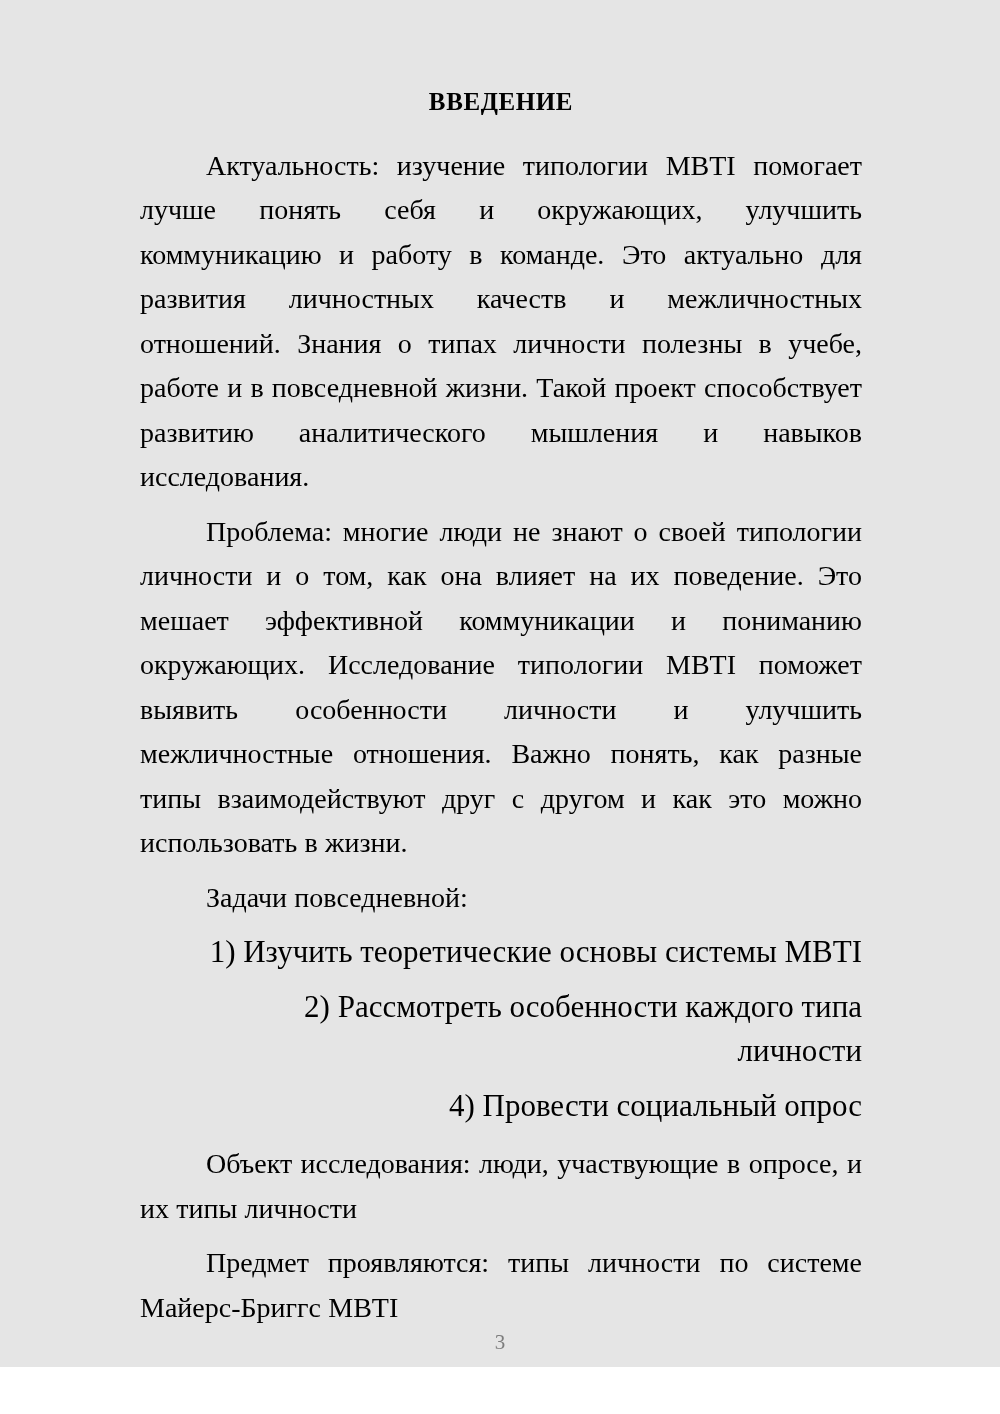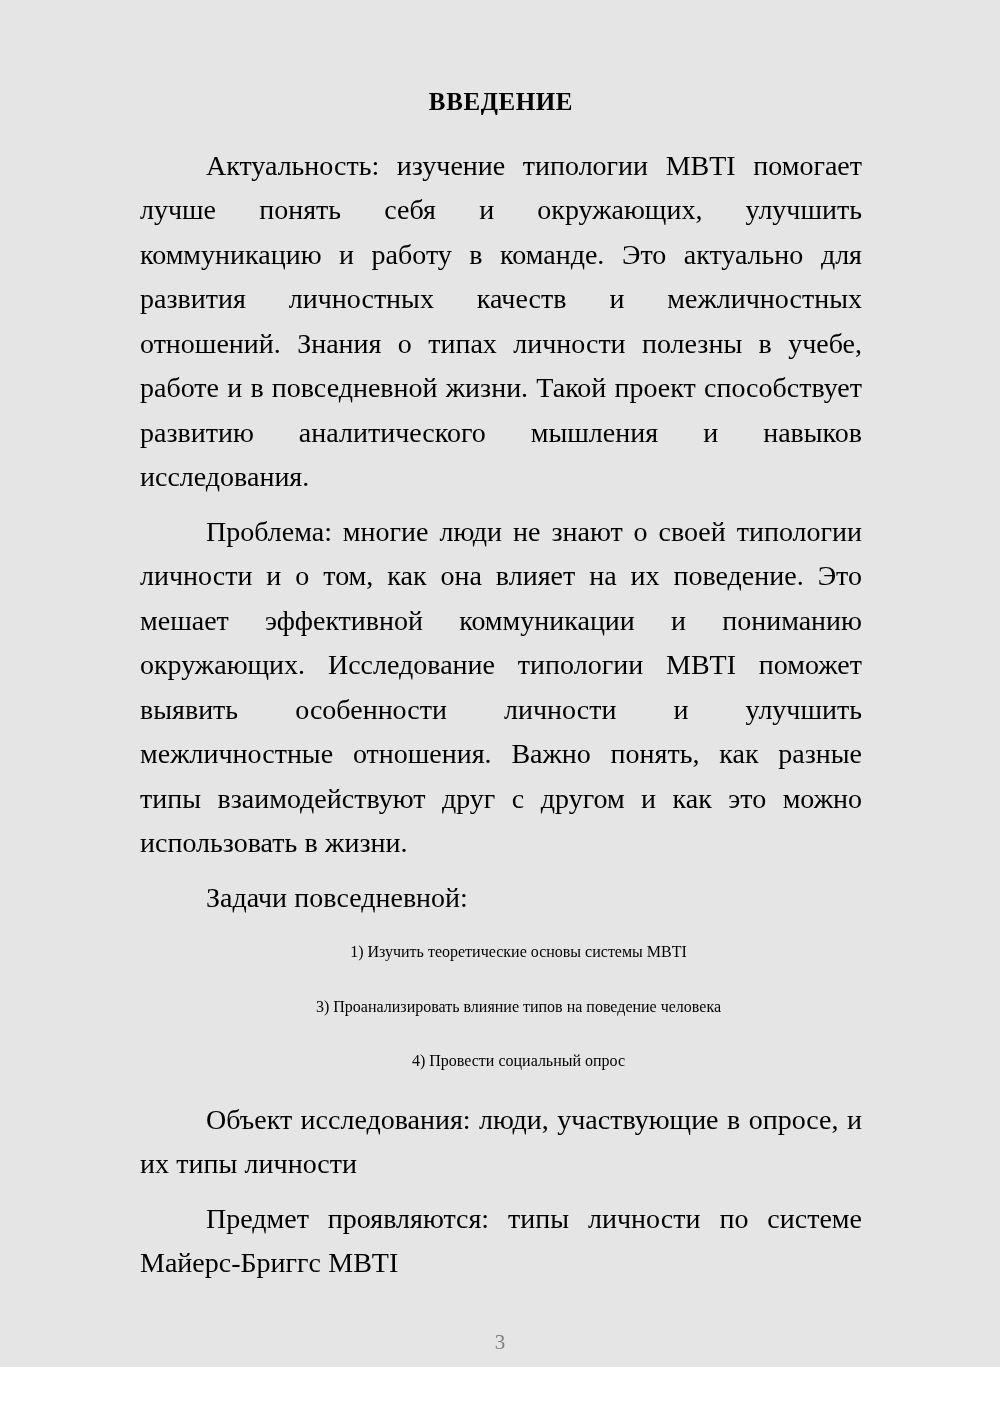--- a/index.html
+++ b/index.html
@@ -44,23 +44,23 @@
     text-indent: 66px;
     margin: 0 0 10px 0;
     word-spacing: 0.3px;
   }
   .list {
     margin: 0;
     padding: 0;
     list-style: none;
   }
   .list-item {
-    font-size: 16px;
+    font-size: 31px;
     line-height: 44.5px;
-    text-align: center;
+    text-align: right;
     text-indent: 0;
     padding-left: 35px;
     margin: 0 0 10px 0;
   }
   .spacer-sm { height: 4px; }
   .page-number {
     position: absolute;
     left: 0;
     right: 0;
     top: 1330px;
@@ -81,21 +81,21 @@
 
     <p class="para">Актуальность: изучение типологии MBTI помогает лучше понять себя и окружающих, улучшить коммуникацию и работу в команде. Это актуально для развития личностных качеств и межличностных отношений. Знания о типах личности полезны в учебе, работе и в повседневной жизни. Такой проект способствует развитию аналитического мышления и навыков исследования.</p>
 
     <p class="para">Проблема: многие люди не знают о своей типологии личности и о том, как она влияет на их поведение. Это мешает эффективной коммуникации и пониманию окружающих. Исследование типологии MBTI поможет выявить особенности личности и улучшить межличностные отношения. Важно понять, как разные типы взаимодействуют друг с другом и как это можно использовать в жизни.</p>
 
 
     <p class="para">Задачи повседневной:</p>
 
     <ul class="list">
       <li class="list-item">1) Изучить теоретические основы системы MBTI</li>
-      <li class="list-item">3) Проанализировать влияние типов на поведение человека</li>
+      <li class="list-item">2) Рассмотреть особенности каждого типа личности</li>
       <li class="list-item">4) Провести социальный опрос</li>
     </ul>
 
     <div class="spacer-sm"></div>
 
     <p class="para">Объект исследования: люди, участвующие в опросе, и их типы личности</p>
 
     <p class="para">Предмет проявляются: типы личности по системе Майерс-Бриггс MBTI</p>
 
   </div>

